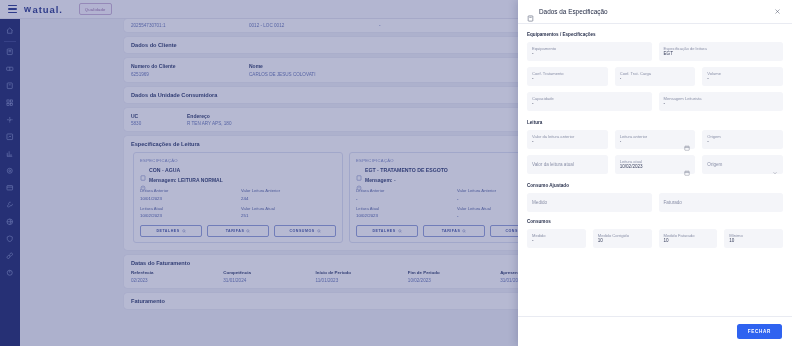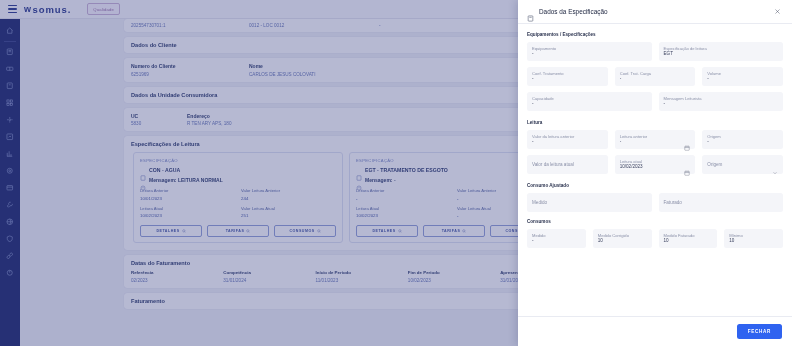--- a/index.html
+++ b/index.html
@@ -163,21 +163,21 @@
   <div class="bg-layer">
 
     <div class="topbar">
       <div class="burger">
         <i></i>
           <i></i>
           <i></i>
       </div>
       <div class="logo">
         <span class="logo-mark">w</span>
-        <span class="logo-text">somus.</span>
+        <span class="logo-text">atual.</span>
       </div>
       <div class="badge-qualidade">Qualidade</div>
     </div>
 
     <div class="sidebar">
       <div class="sb-item">
         <svg viewBox="0 0 24 24">
             <path d="M3 11l9-8 9 8"></path>
             <path d="M5 10v10h14V10"></path>
           </svg>

